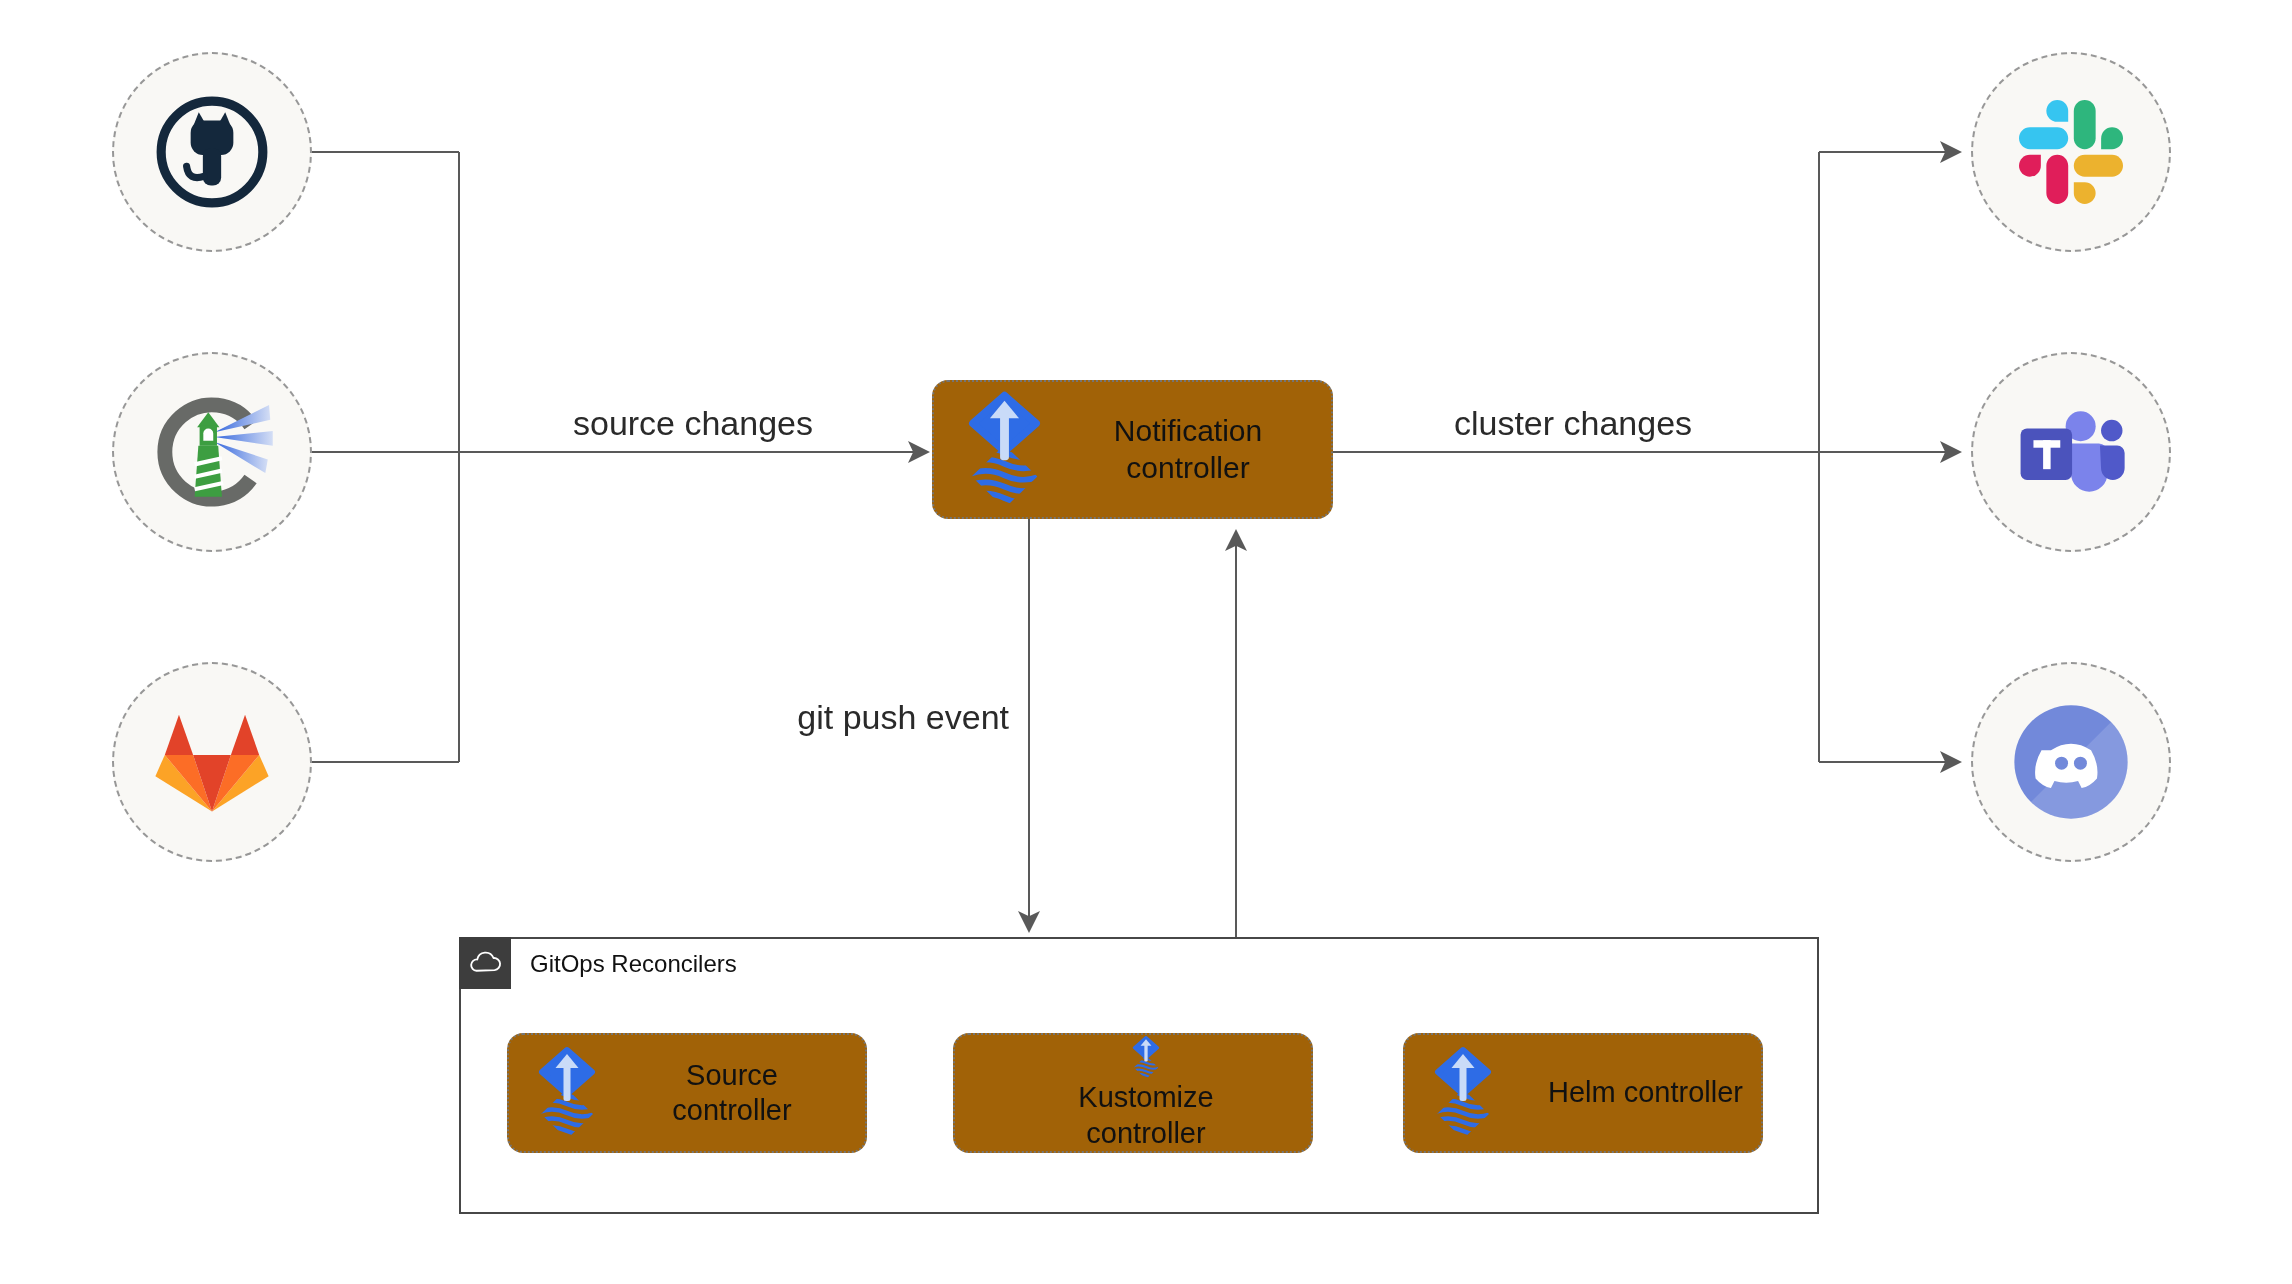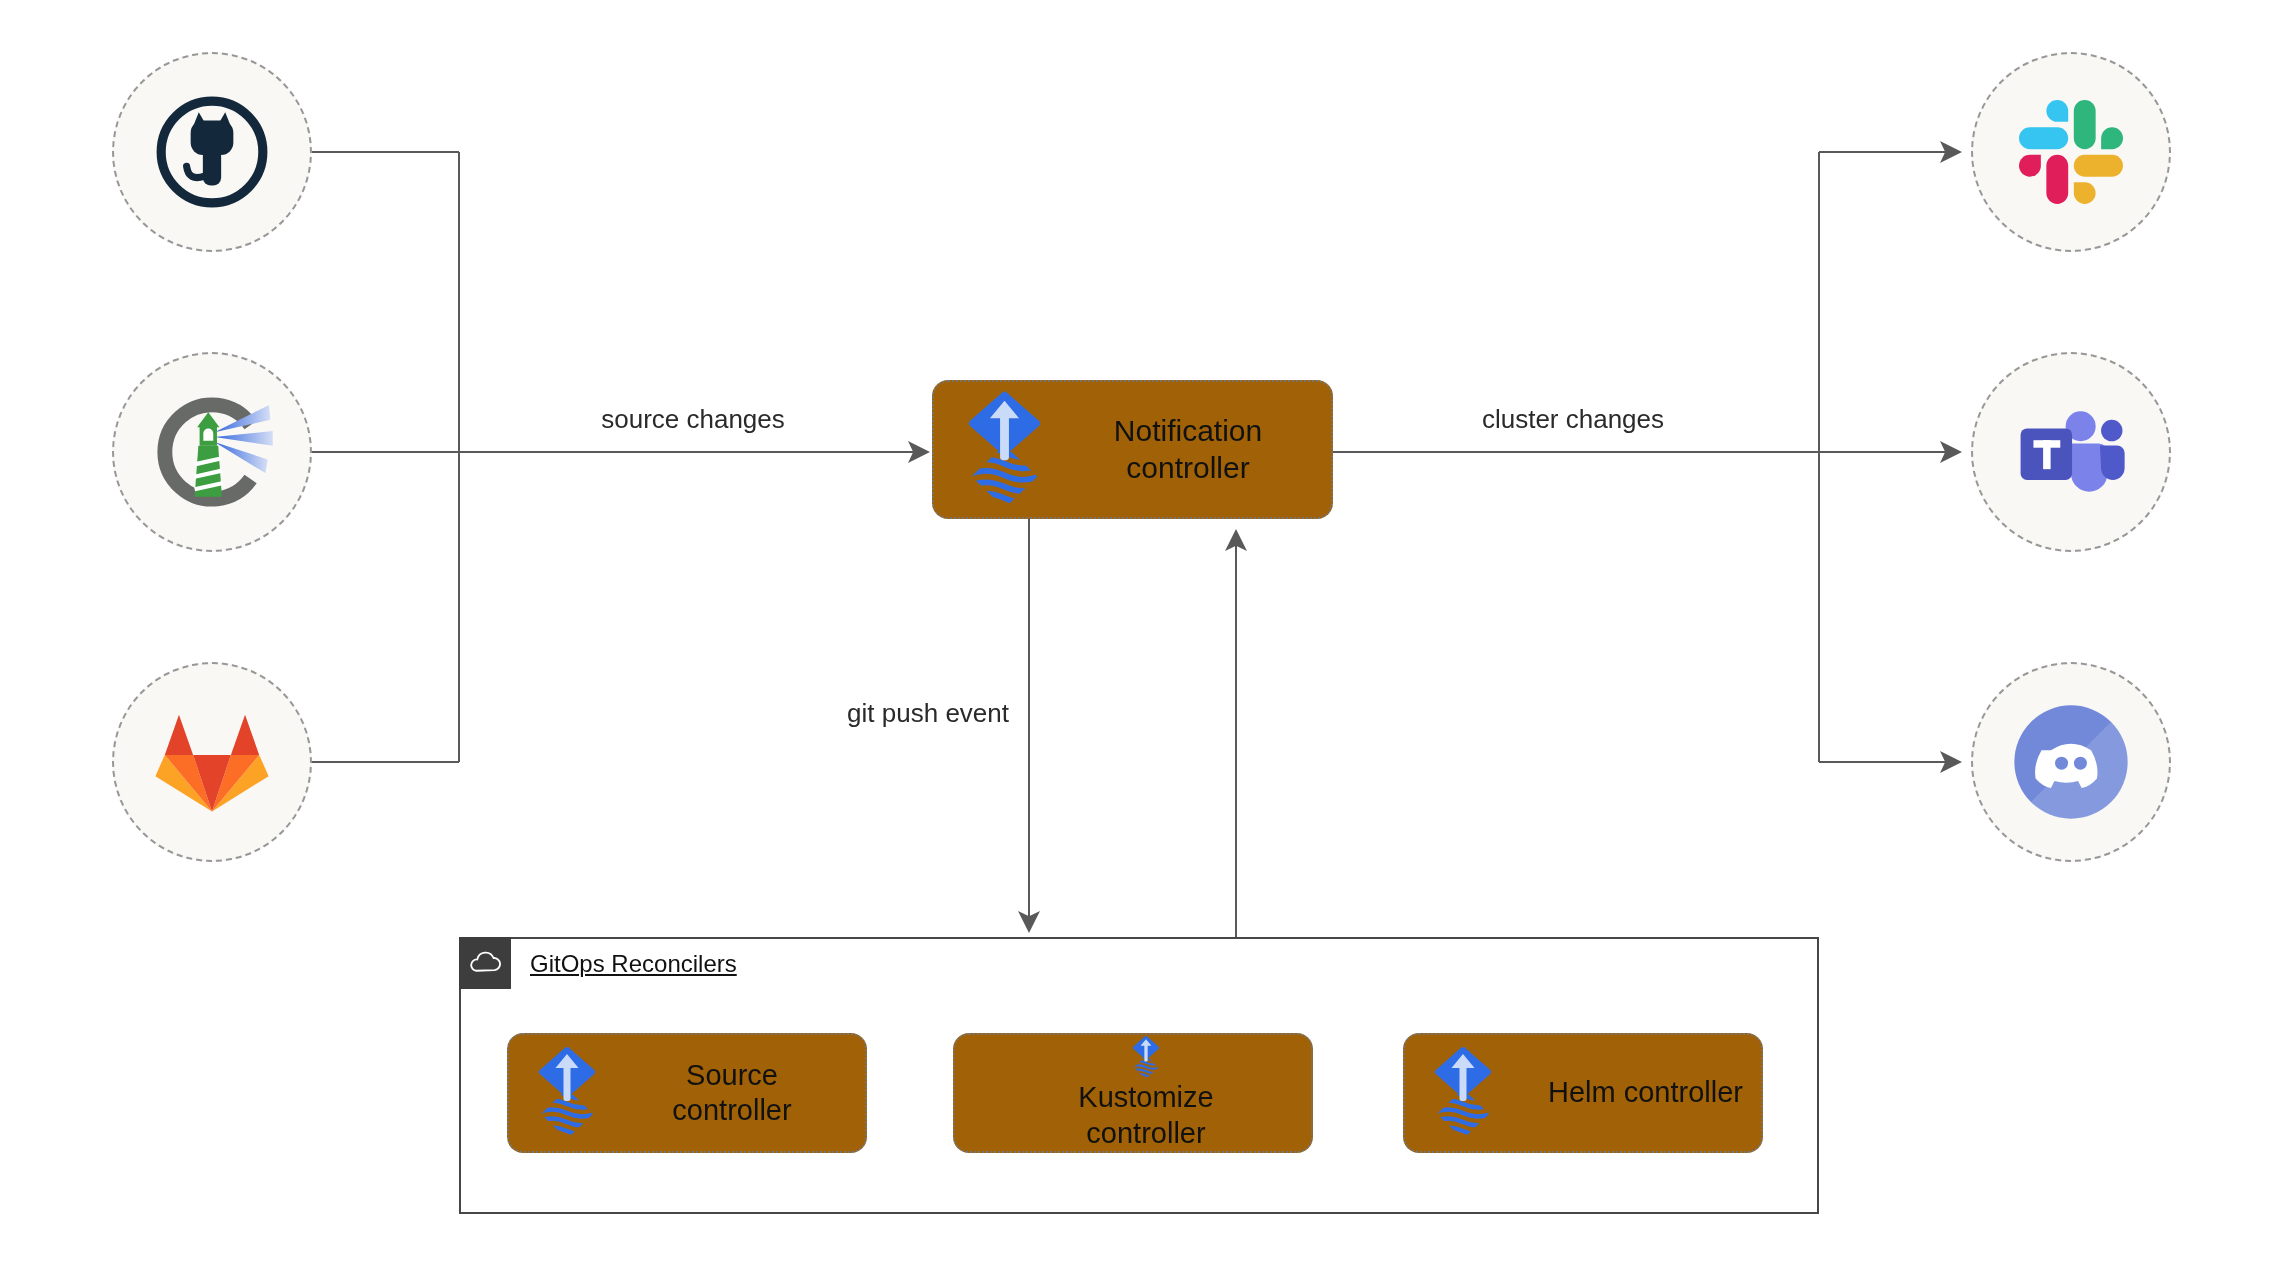--- a/index.html
+++ b/index.html
@@ -12,30 +12,30 @@
     border:2px dashed #979797;background:#f9f8f5;
     display:flex;align-items:center;justify-content:center;box-sizing:border-box;
   }
   .node{
     position:absolute;background:#a16207;border:2px dotted #757575;border-radius:16px;
     display:flex;align-items:center;box-sizing:border-box;
   }
   .node .label{flex:1;text-align:center;line-height:1.22;color:#111;}
   .node-lg{left:932px;top:380px;width:401px;height:139px;padding-left:30px;font-size:30px;}
   .node-sm{width:360px;height:120px;padding-left:26px;font-size:29px;}
-  .edge-label{position:absolute;font-size:26px;color:#2a2a2a;white-space:nowrap;}
+  .edge-label{position:absolute;font-size:34px;color:#2a2a2a;white-space:nowrap;}
   .container-box{
     position:absolute;left:459px;top:937px;width:1360px;height:277px;
     border:2px solid #474747;background:#ffffff;box-sizing:border-box;
   }
   .container-tab{
     position:absolute;left:459px;top:937px;width:52px;height:52px;background:#3d3d3d;
     display:flex;align-items:center;justify-content:center;box-sizing:border-box;
   }
-  .container-label{position:absolute;left:530px;top:950px;font-size:24px;color:#111;text-decoration:underline;}
+  .container-label{position:absolute;left:530px;top:950px;font-size:24px;color:#111;}
   svg.wires{position:absolute;left:0;top:0;pointer-events:none;}
   .icon{display:block;}
 </style>
 </head>
 <body>
 
 <div class="canvas">
 
   <svg width="0" height="0" style="position:absolute" aria-hidden="true">
     <defs>

